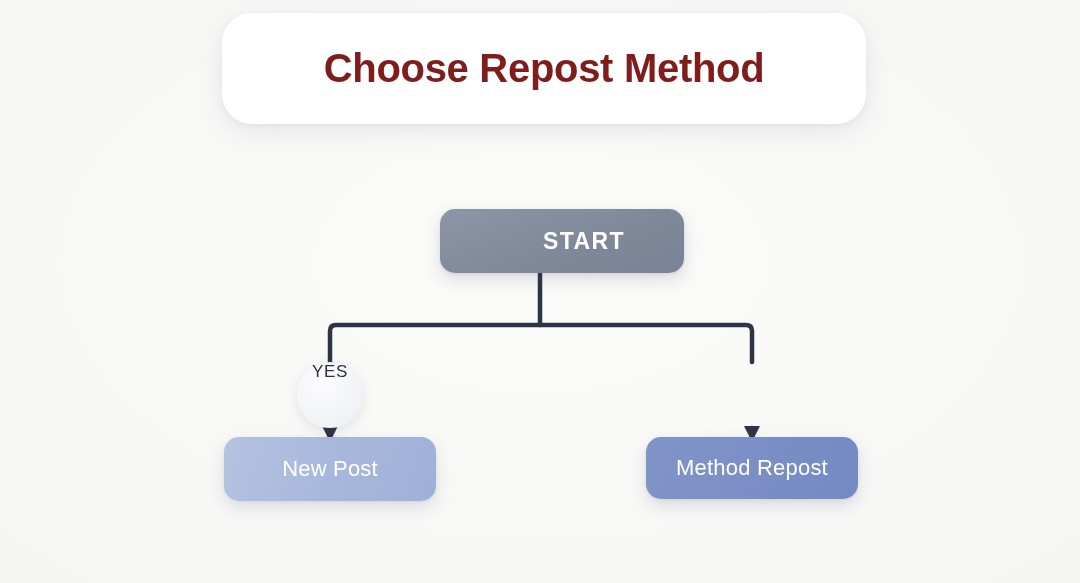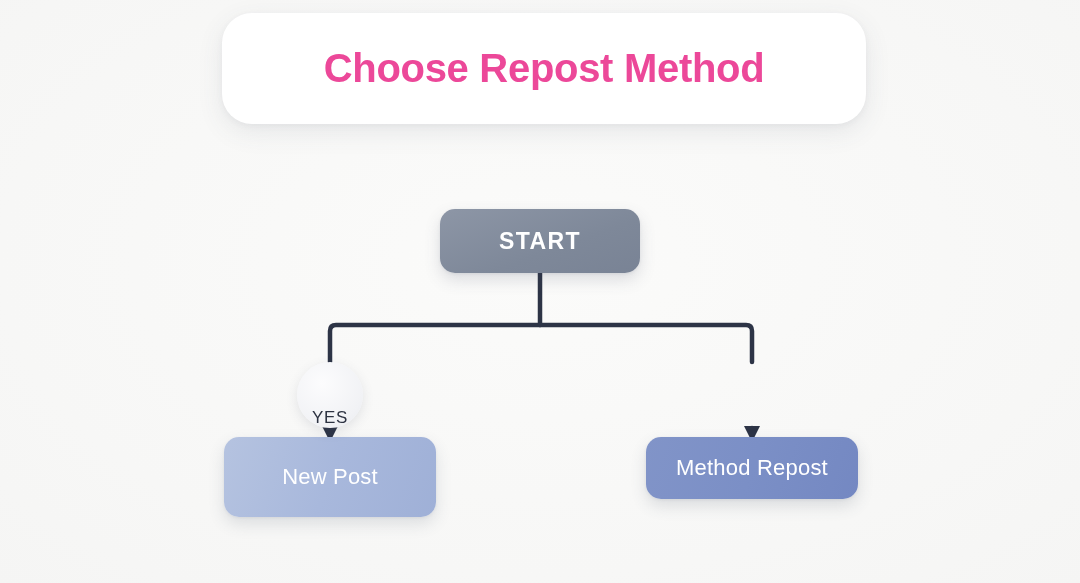--- a/index.html
+++ b/index.html
@@ -33,21 +33,21 @@
     border-radius: 30px;
     box-shadow: 0 8px 26px rgba(70, 80, 100, 0.10),
                 0 2px 6px rgba(70, 80, 100, 0.05);
     display: flex;
     align-items: center;
     justify-content: center;
   }
   .title-text {
     font-size: 40px;
     font-weight: bold;
-    color: #ec4899;
+    color: #7f1d1d;
     letter-spacing: -0.3px;
     white-space: nowrap;
   }
 
   
   .callout {
     position: absolute;
     left: 522px;
     top: 157px;
     width: 278px;
@@ -102,33 +102,34 @@
 
   .node-start {
     left: 440px;
     top: 209px;
     width: 200px;
     height: 64px;
     background: linear-gradient(160deg, #8b94a5 0%, #7d879a 55%, #78melt 100%);
     background: linear-gradient(160deg, #8d96a6 0%, #7e8899 60%, #798395 100%);
     box-shadow: 0 7px 16px rgba(70, 80, 100, 0.17),
                 0 1px 3px rgba(70, 80, 100, 0.10);
+    padding-left: 44px;
   }
   .node-start .node-label {
     font-size: 23px;
     font-weight: bold;
     color: #ffffff;
     letter-spacing: 1.4px;
   }
 
   .node-yes-outcome {
     left: 224px;
     top: 437px;
     width: 212px;
-    height: 80px;
+    height: 64px;
     background: linear-gradient(110deg, #b5c3e0 0%, #a8b8dc 50%, #9fb0d7 100%);
     box-shadow: 0 7px 16px rgba(70, 80, 100, 0.15),
                 0 1px 3px rgba(70, 80, 100, 0.08);
   }
   .node-no-outcome {
     left: 646px;
     top: 437px;
     width: 212px;
     height: 62px;
     background: linear-gradient(110deg, #8194c8 0%, #7b8fc6 50%, #7488c2 100%);
@@ -142,21 +143,21 @@
     letter-spacing: 0.2px;
   }
 
   
   .badge {
     position: absolute;
     width: 66px;
     height: 66px;
     border-radius: 50%;
     display: flex;
-    align-items: flex-end;
+    align-items: flex-start;
     justify-content: center;
     z-index: 5;
   }
   .badge-yes {
     left: 297px;
     top: 362px;
     background: radial-gradient(circle at 38% 32%, #fcfcfd 0%, #f1f2f5 70%, #e8eaf0 100%);
     box-shadow: 0 4px 12px rgba(70, 80, 100, 0.13);
   }
   .badge-no {

